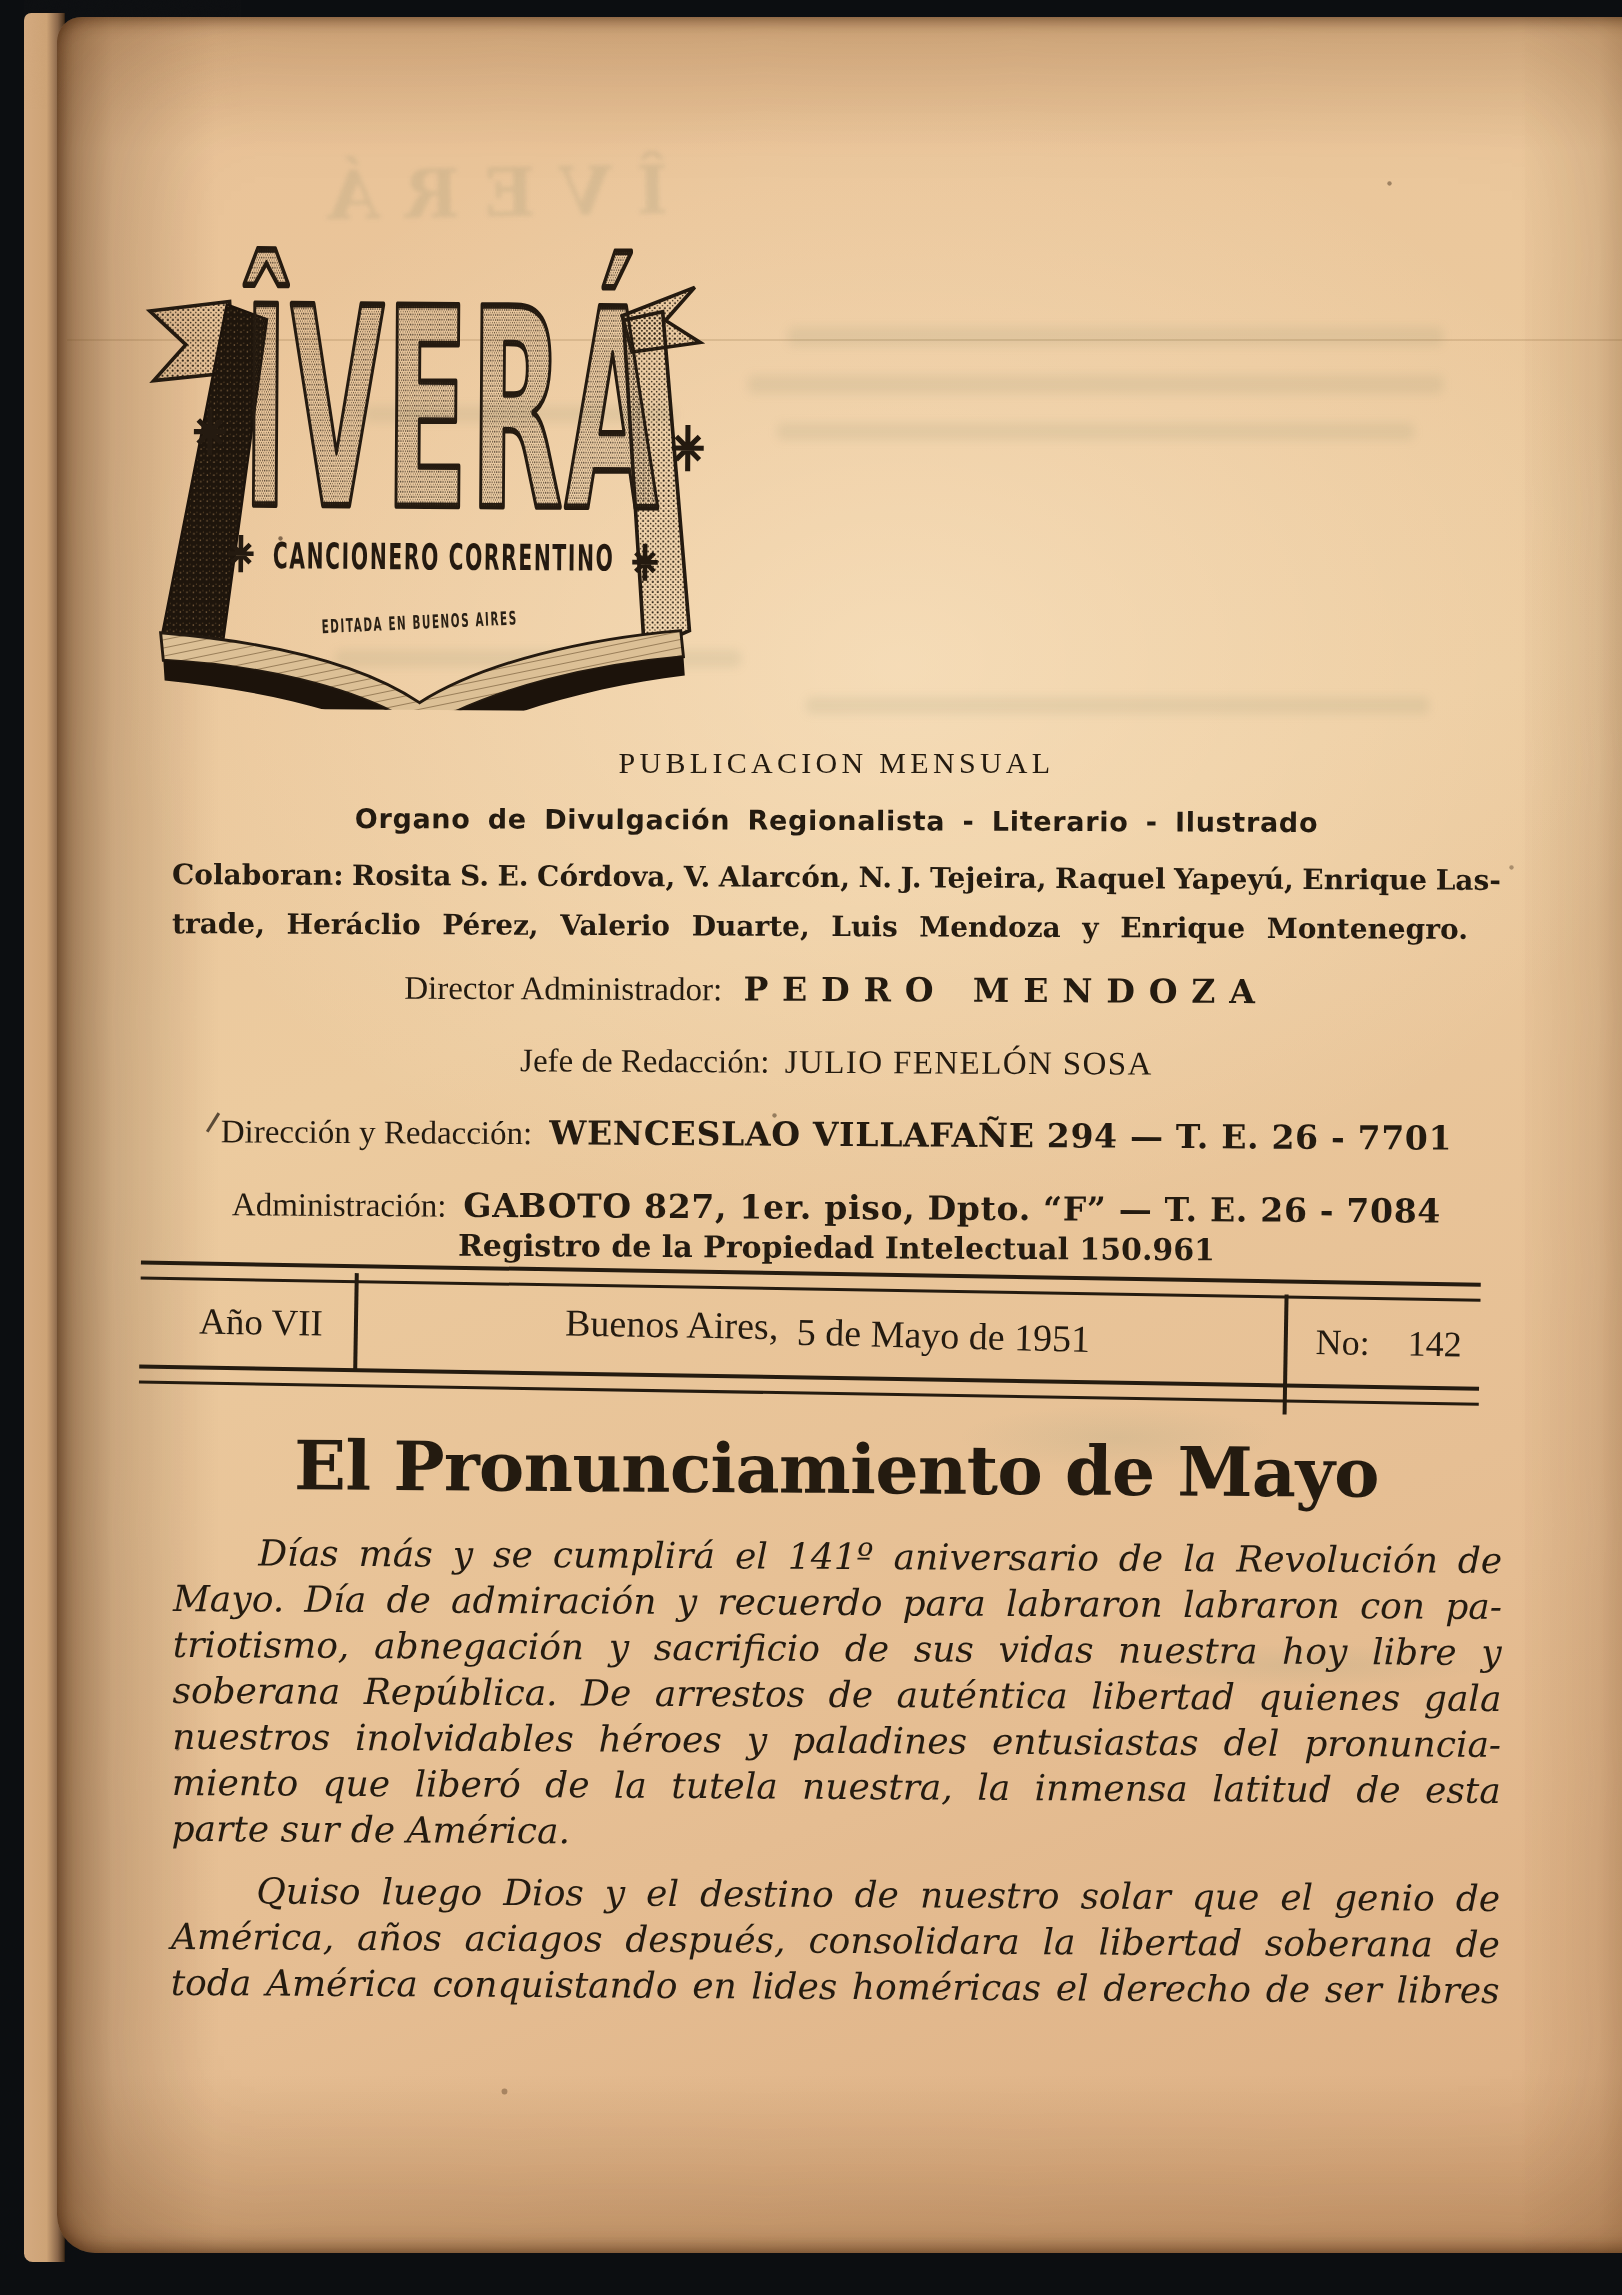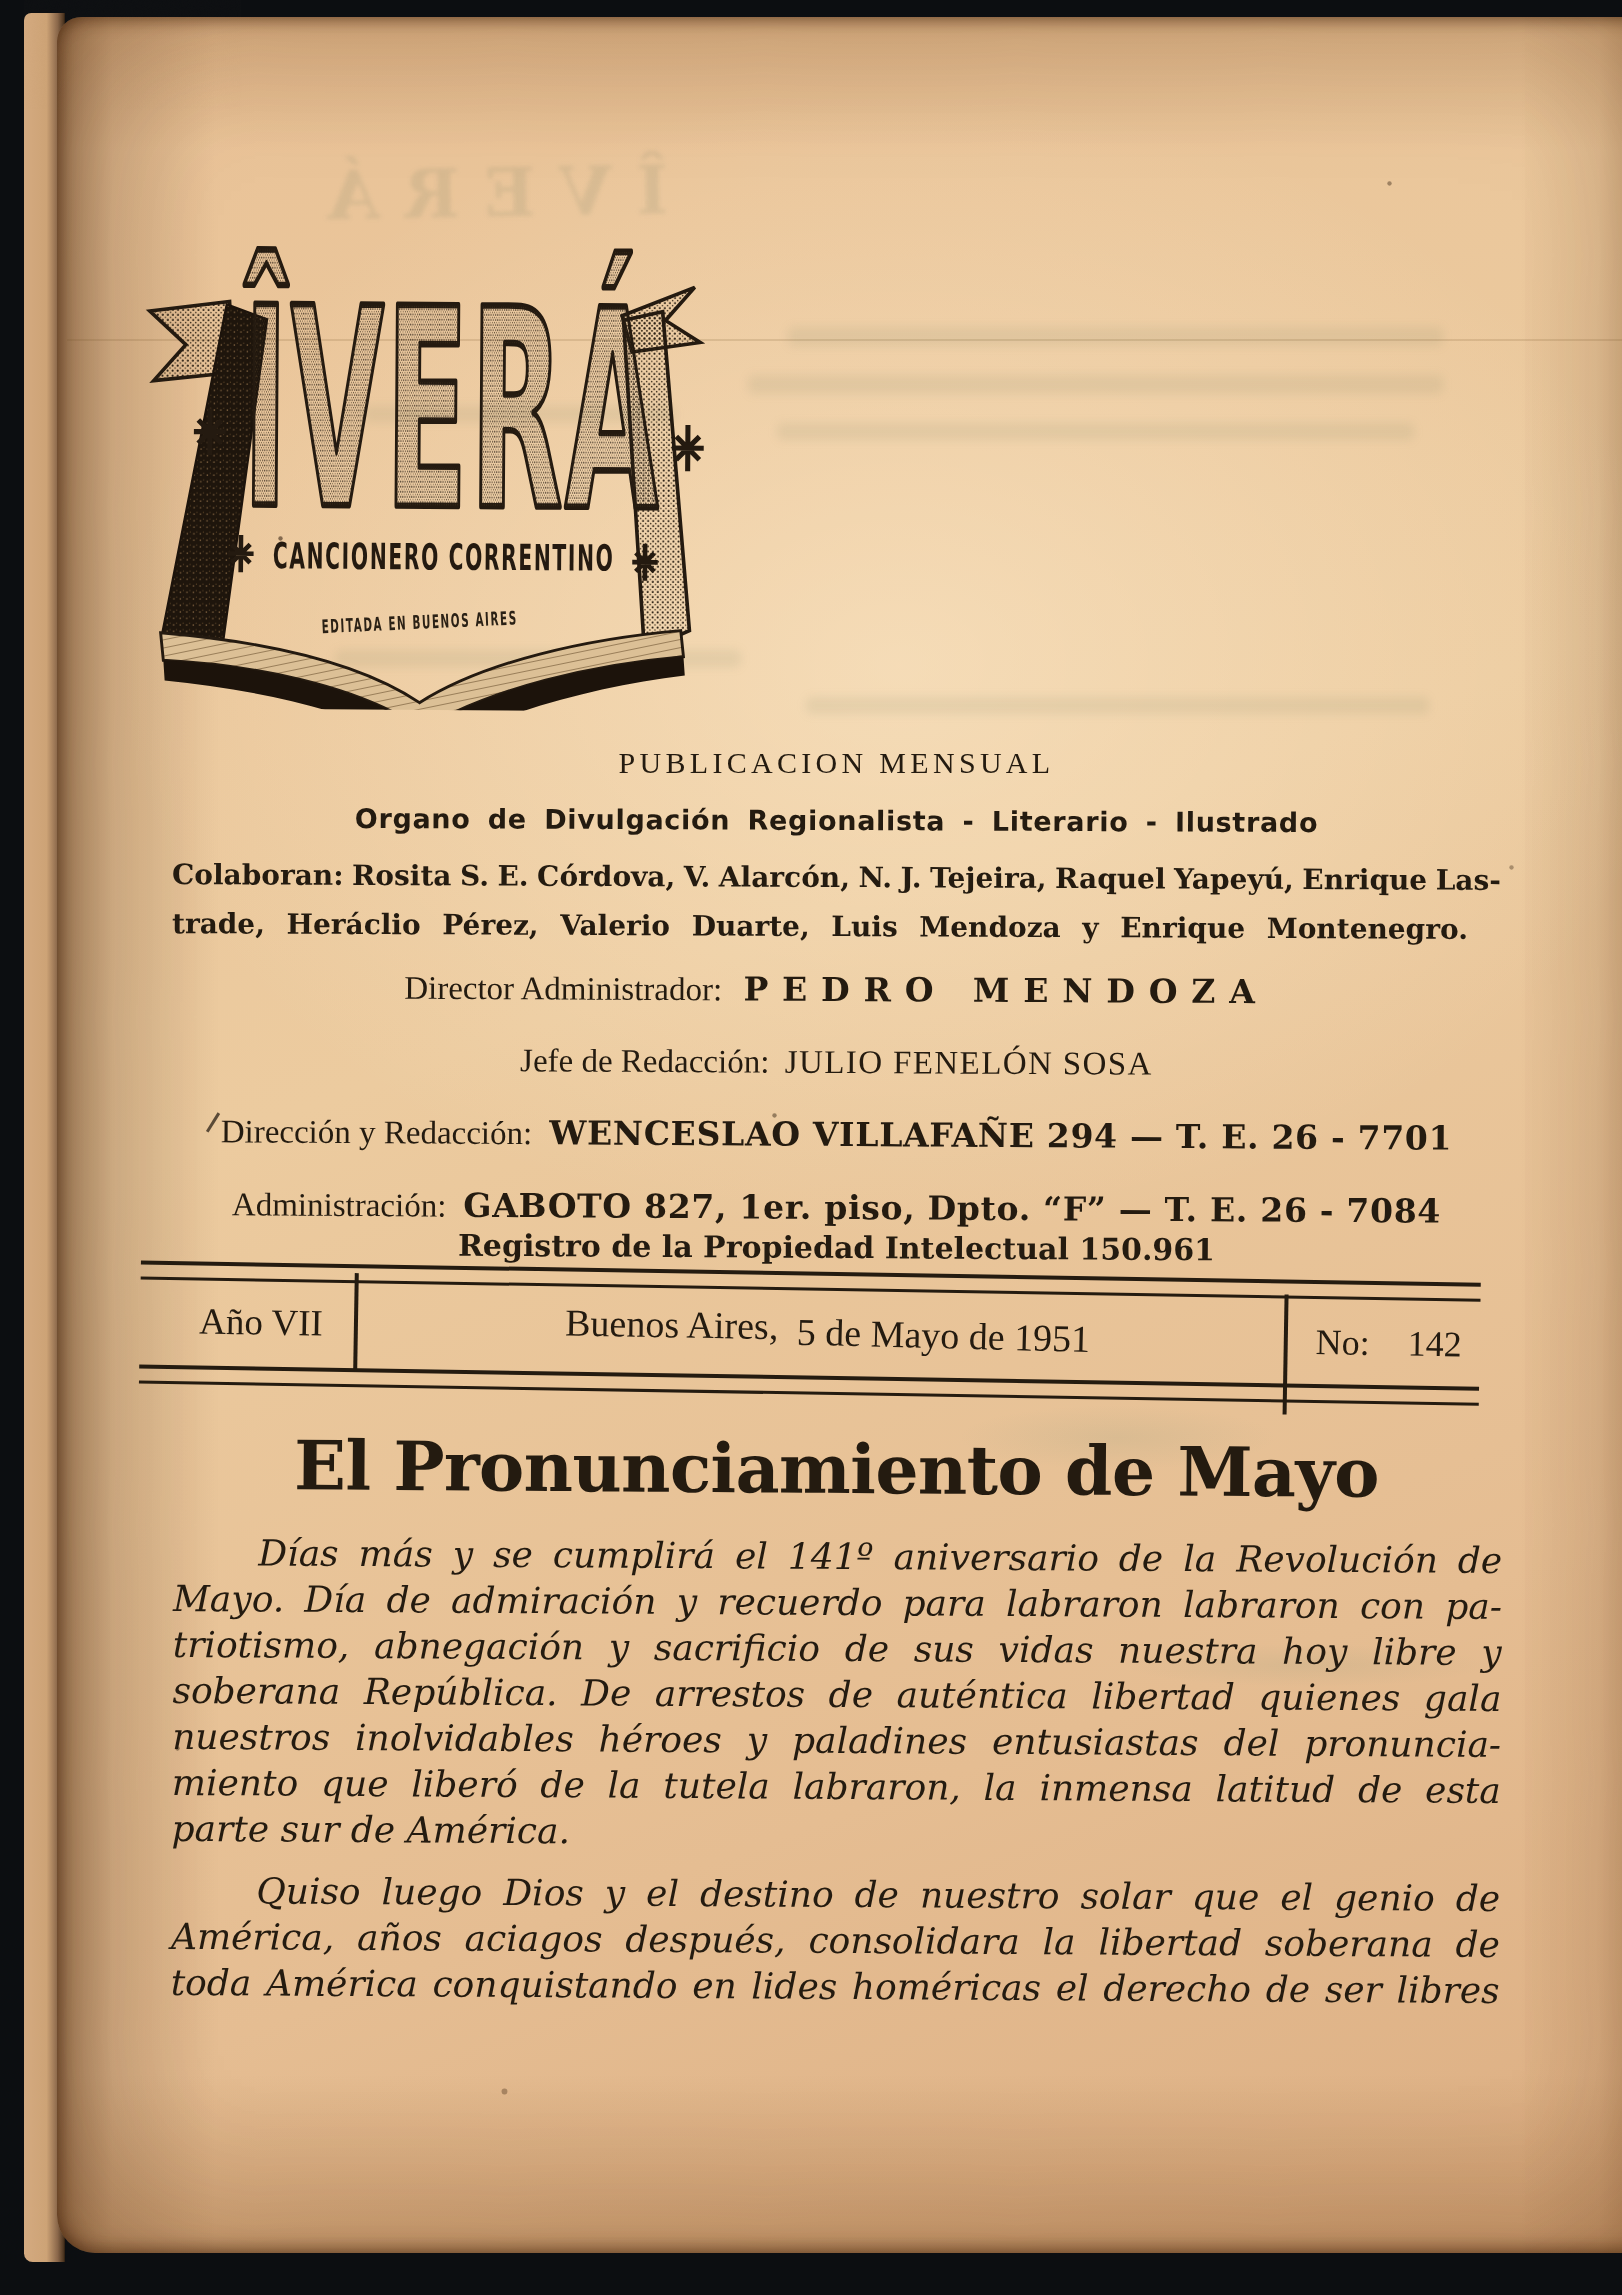--- a/index.html
+++ b/index.html
@@ -286,21 +286,21 @@
           <span>del</span>
           <span>pronuncia-</span>
         </div>
       <div class="bline jline">
           <span>miento</span>
           <span>que</span>
           <span>liberó</span>
           <span>de</span>
           <span>la</span>
           <span>tutela</span>
-          <span>labraron,</span>
+          <span>nuestra,</span>
           <span>la</span>
           <span>inmensa</span>
           <span>latitud</span>
           <span>de</span>
           <span>esta</span>
         </div>
       <div class="bline">parte sur de América.</div>
       <div class="bline jline indent pgap">
           <span>Quiso</span>
           <span>luego</span>

